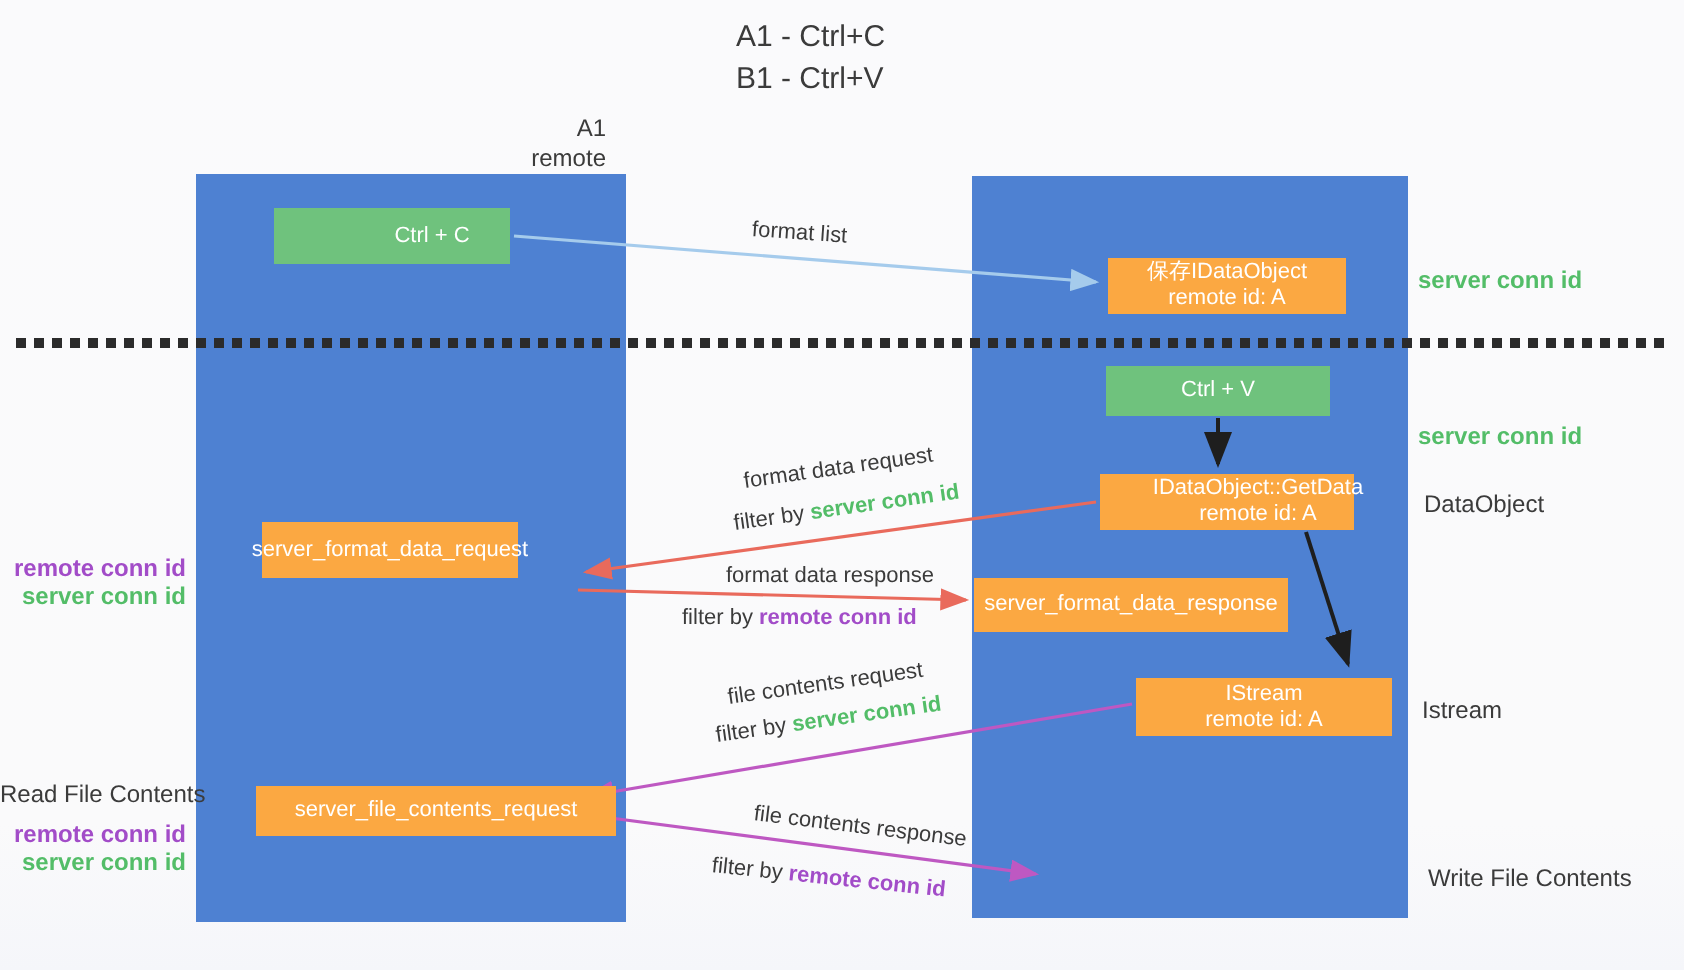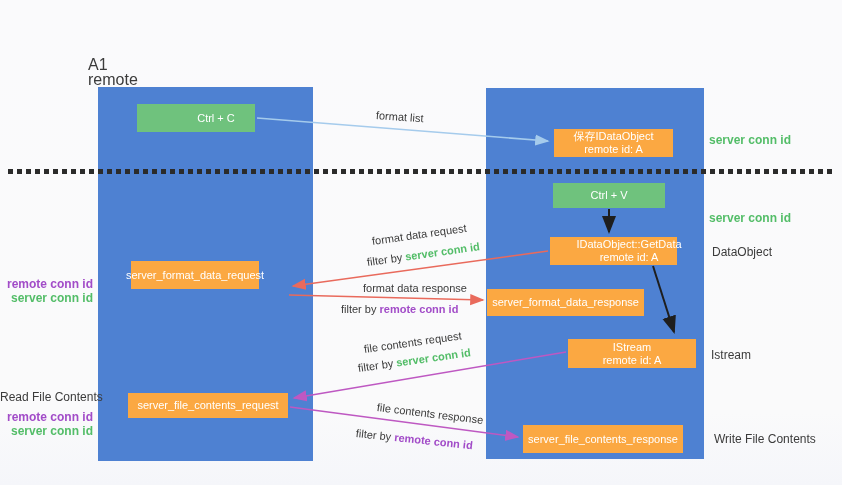--- a/index.html
+++ b/index.html
@@ -18,22 +18,22 @@
     font-size:15px;line-height:21px;color:#3b3b3b;
     white-space:pre;
   }
   .col{
     position:absolute;background:#4e81d2;
   }
   .col-a{left:98px;top:87px;width:215px;height:374px;}
   .col-b{left:486px;top:88px;width:218px;height:371px;}
   .hdr{
     position:absolute;top:57px;
-    font-size:16px;line-height:15px;color:#3b3b3b;
-    text-align:left;
+    font-size:12px;line-height:15px;color:#3b3b3b;
+    text-align:right;
   }
   .hdr-a{left:88px;width:215px;}
   .hdr-b{left:486px;width:218px;}
   .dotline{
     position:absolute;left:8px;right:8px;top:169px;height:5px;
     background:repeating-linear-gradient(90deg,#2b2b2b 0 5px,transparent 5px 9px);
   }
   .box{
     position:absolute;
     background:#fba842;color:#ffffff;
@@ -59,20 +59,21 @@
   .rot-n8{transform:rotate(-8deg);}
   .rot-p4{transform:rotate(4deg);}
   .rot-p7{transform:rotate(7deg);}
   .rot-p6{transform:rotate(6deg);}
 </style>
 </head>
 <body>
 
 <div class="stage">
 
+  <div class="title"><span>A1 - Ctrl+C</span><br><span>B1 - Ctrl+V</span></div>
 
   <div class="hdr hdr-a">
     <span>A1</span><br>
     <span>remote</span>
   </div>
 
   <div class="col col-a"></div>
   <div class="col col-b"></div>
 
   <div class="dotline"></div>
@@ -125,27 +126,24 @@
 
   <div class="box" style="left:487px;top:289px;width:157px;height:27px;">
     <span>server_format_data_response</span>
   </div>
 
   <div class="box" style="left:568px;top:339px;width:128px;height:29px;">
     <span>IStream</span>
     <span>remote id: A</span>
   </div>
 
-  <div class="box" style="left:128px;top:393px;width:160px;height:25px;">
+  <div class="box" style="left:128px;top:393px;width:180px;height:25px;">
     <span>server_file_contents_request</span>
   </div>
 
-  <div class="box" style="left:523px;top:425px;width:160px;height:28px;">
-    <span>server_file_contents_response</span>
-  </div>
 
   <div class="lbl rot-p4" style="left:376px;top:109px;">format list</div>
 
   <div class="lbl rot-n8" style="left:372px;top:235px;">format data request</div>
   <div class="lbl rot-n8" style="left:367px;top:256px;"><span>filter by</span> <span class="g">server conn id</span></div>
 
   <div class="lbl" style="left:363px;top:282px;">format data response</div>
   <div class="lbl" style="left:341px;top:303px;"><span>filter by</span> <span class="p">remote conn id</span></div>
 
   <div class="lbl rot-n8" style="left:364px;top:343px;">file contents request</div>

